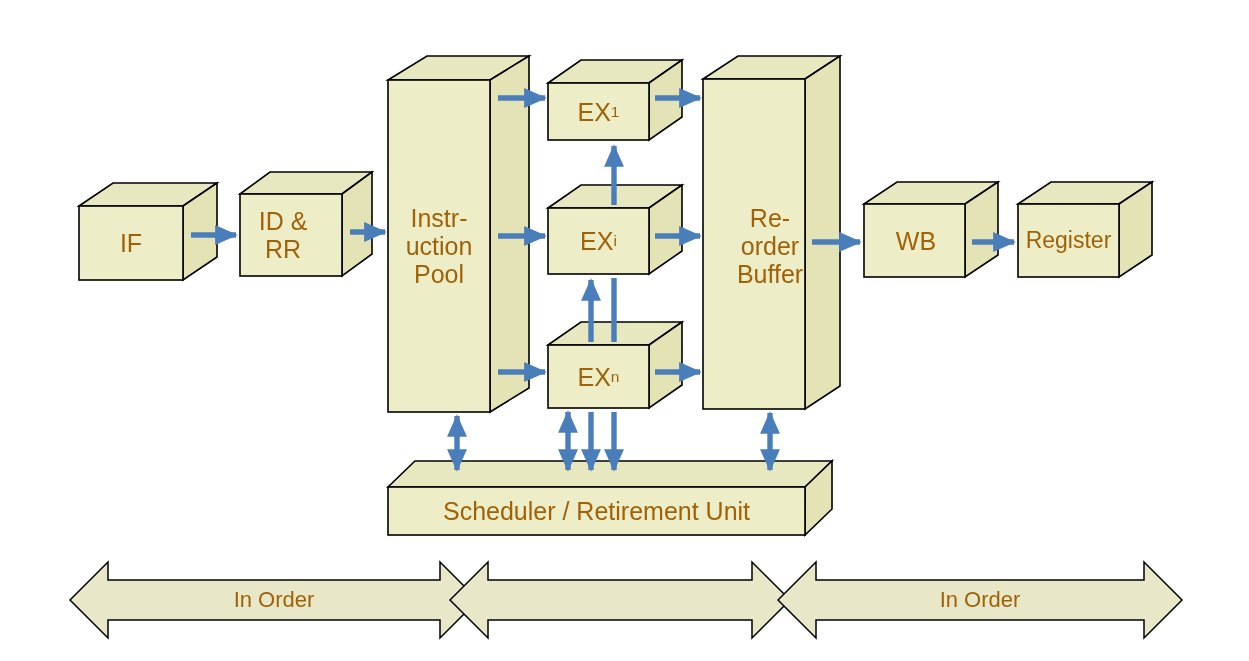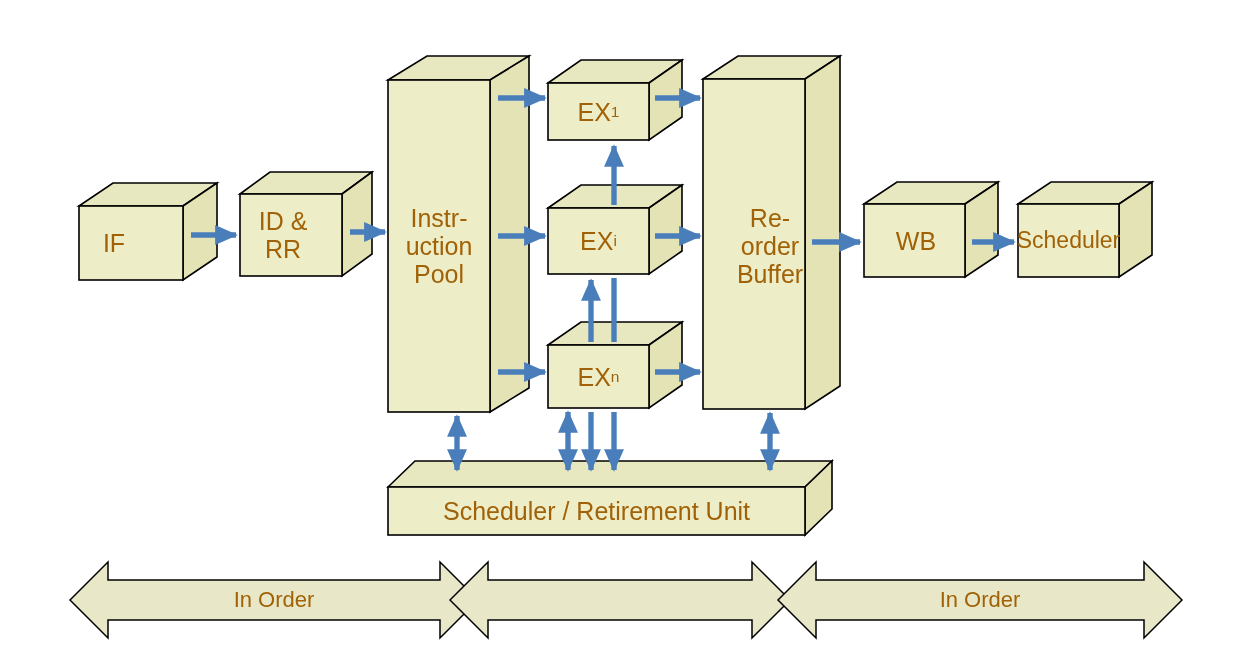--- a/index.html
+++ b/index.html
@@ -130,21 +130,21 @@
     <g stroke="#000" stroke-width="1.5">
 
       <polygon points="70,600 108,562 108,580 440,580 440,562 478,600 440,638 440,620 108,620 108,638" fill="#E8E8C8"></polygon>
 
       <polygon points="450,600 488,562 488,580 752,580 752,562 790,600 752,638 752,620 488,620 488,638" fill="#E8E8C8"></polygon>
 
       <polygon points="778,600 816,562 816,580 1144,580 1144,562 1182,600 1144,638 1144,620 816,620 816,638" fill="#E8E8C8"></polygon>
     </g>
   </svg>
 
-  <div class="boxlabel" style="left:62px;top:206px;width:104px;height:74px;font-size:25px;">IF</div>
+  <div class="boxlabel" style="left:79px;top:206px;width:104px;height:74px;font-size:25px;">IF</div>
 
   <div class="boxlabel" style="left:240px;top:194px;width:86px;height:82px;font-size:25px;">ID &amp;
 RR</div>
 
   <div class="boxlabel" style="left:388px;top:190px;width:102px;height:112px;font-size:25px;">Instr-
 uction
 Pool</div>
 
   <div class="boxlabel" style="left:548px;top:83px;width:101px;height:57px;font-size:25px;">
     <span>EX</span><span class="sub">1</span>
@@ -157,21 +157,21 @@
   <div class="boxlabel" style="left:548px;top:345px;width:101px;height:63px;font-size:25px;">
     <span>EX</span><span class="sub">n</span>
   </div>
 
   <div class="boxlabel" style="left:703px;top:190px;width:102px;height:112px;font-size:25px;padding-left:16px;">Re-
 order
 Buffer</div>
 
   <div class="boxlabel" style="left:864px;top:204px;width:104px;height:73px;font-size:25px;">WB</div>
 
-  <div class="boxlabel" style="left:1016px;top:204px;width:105px;height:73px;font-size:23px;">Scheduler</div>
+  <div class="boxlabel" style="left:1016px;top:204px;width:105px;height:73px;font-size:23px;">Register</div>
 
   <div class="boxlabel" style="left:388px;top:487px;width:417px;height:48px;font-size:25px;">Scheduler / Retirement Unit</div>
 
   <div class="boxlabel" style="left:108px;top:580px;width:332px;height:40px;font-size:22px;">In Order</div>
 
 
   <div class="boxlabel" style="left:816px;top:580px;width:328px;height:40px;font-size:22px;">In Order</div>
 
 </div>
 

